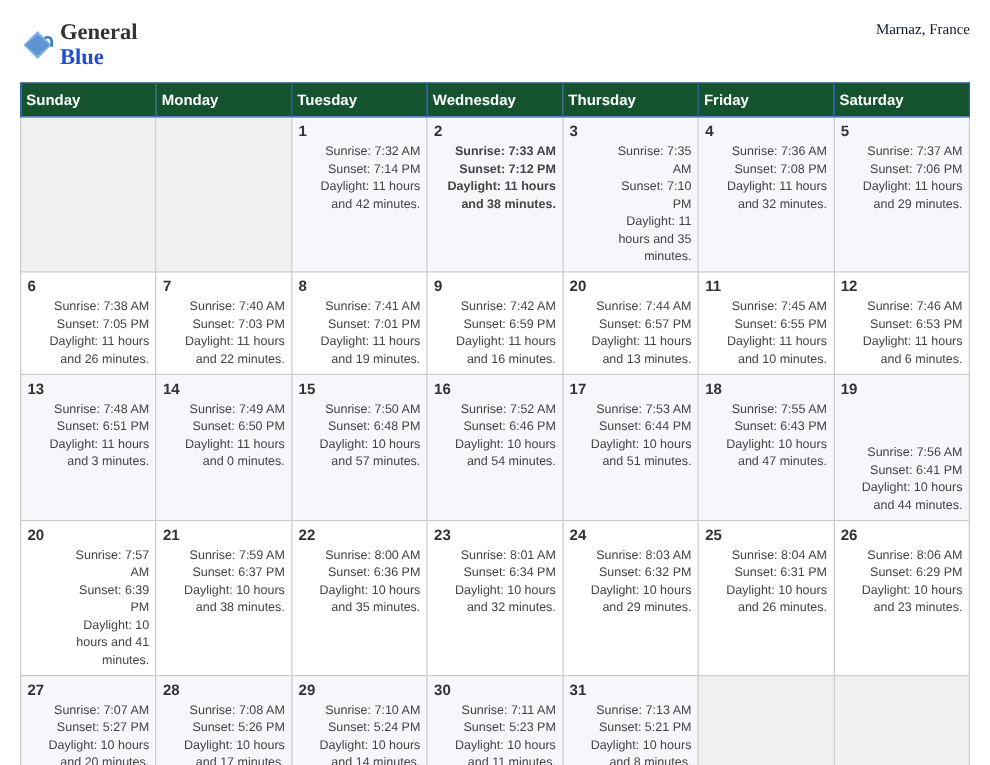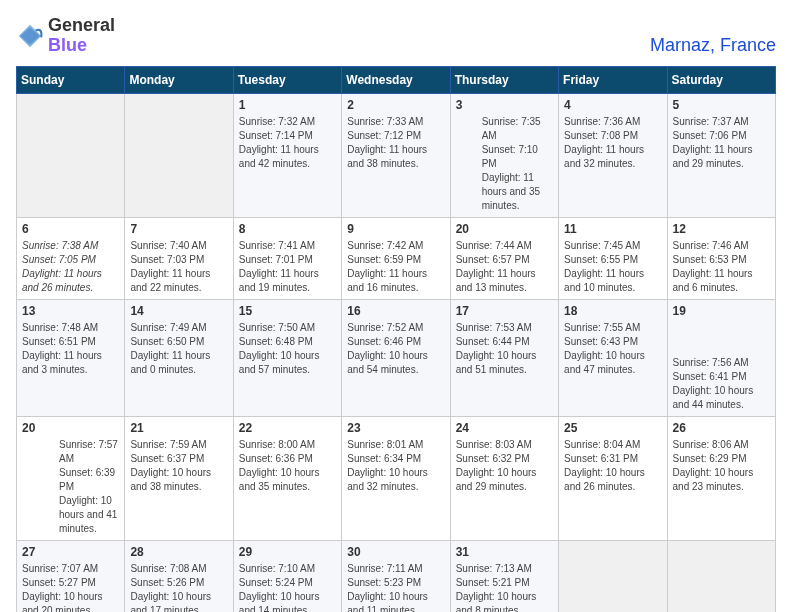--- a/index.html
+++ b/index.html
@@ -6,22 +6,23 @@
     body {
       font-family: Arial, sans-serif;
       background: #fff;
       width: 792px;
       min-height: 612px;
       padding: 16px;
     }
     .header {
       display: flex;
       justify-content: space-between;
-      align-items: flex-end;
+      align-items: flex-start;
       margin-bottom: 10px;
+      font-family: Liberation Serif, serif;
     }
     .logo {
       display: flex;
       align-items: center;
       gap: 4px;
     }
     .logo-text {
       font-size: 18px;
       font-weight: bold;
       color: #333;
@@ -33,30 +34,30 @@
     }
     .title-block {
       text-align: right;
     }
     .month-title {
       font-size: 32px;
       font-weight: 300;
       color: #333;
     }
     .subtitle {
-      font-size: 18px;
-      color: #1d4ed8;
+      font-size: 12px;
+      color: #0f172a;
     }
     table {
       width: 100%;
       border-collapse: collapse;
       table-layout: fixed;
     }
     thead tr th {
-      background: #0c4a6e;
+      background: #14532d;
       color: #fff;
       font-size: 12px;
       font-weight: bold;
       padding: 6px 4px;
       text-align: left;
       border: 1px solid #2a5aaa;
     }
     tbody tr td {
       vertical-align: top;
       border: 1px solid #ccc;
@@ -74,38 +75,39 @@
     }
     .day-num {
       font-weight: bold;
       font-size: 12px;
       margin-bottom: 3px;
     }
     .cell-content {
       font-size: 10px;
       line-height: 1.4;
       color: #444;
+      text-align: right;
     }
     .empty-cell {
       background: #f0f0f0 !important;
     }
   </style>
 </head>
 <body>
 
 <div class="header">
   <div class="logo">
     <svg class="logo-icon" viewBox="0 0 40 40">
       <polygon points="20,4 36,20 20,36 4,20" fill="#4a90d9" opacity="0.7"></polygon>
       <polygon points="20,8 34,20 20,32 6,20" fill="#3a7abf" opacity="0.5"></polygon>
       <path d="M28,12 Q38,8 36,22" stroke="#3a7abf" stroke-width="3" fill="none"></path>
     </svg>
     <div class="logo-text">
       <div>General</div>
-      <div style="color:#8b5cf6">Blue</div>
+      <div style="color:#1d4ed8">Blue</div>
     </div>
   </div>
   <div class="title-block">
     <div class="subtitle">Marnaz, France</div>
   </div>
 </div>
 
 <table>
   <thead>
     <tr>
@@ -123,21 +125,21 @@
         <td class="empty-cell"></td>
         <td class="empty-cell"></td>
         <td>
           <div class="day-num">1</div>
           <div class="cell-content" style="white-space: pre-line;">Sunrise: 7:32 AM
 Sunset: 7:14 PM
 Daylight: 11 hours and 42 minutes.</div>
         </td>
         <td>
           <div class="day-num">2</div>
-          <div class="cell-content" style="white-space: pre-line;">Sunrise: 7:33 AM
+          <div class="cell-content" style="white-space: pre-line; font-weight: bold;">Sunrise: 7:33 AM
 Sunset: 7:12 PM
 Daylight: 11 hours and 38 minutes.</div>
         </td>
         <td>
           <div class="day-num">3</div>
           <div class="cell-content" style="white-space: pre-line; margin-left: 26px;">Sunrise: 7:35 AM
 Sunset: 7:10 PM
 Daylight: 11 hours and 35 minutes.</div>
         </td>
         <td>
@@ -149,21 +151,21 @@
         <td>
           <div class="day-num">5</div>
           <div class="cell-content" style="white-space: pre-line;">Sunrise: 7:37 AM
 Sunset: 7:06 PM
 Daylight: 11 hours and 29 minutes.</div>
         </td>
       </tr>
       <tr>
         <td>
           <div class="day-num">6</div>
-          <div class="cell-content" style="white-space: pre-line; font-style: italic;">Sunrise: 7:38 AM
+          <div class="cell-content" style="white-space: pre-line;">Sunrise: 7:38 AM
 Sunset: 7:05 PM
 Daylight: 11 hours and 26 minutes.</div>
         </td>
         <td>
           <div class="day-num">7</div>
           <div class="cell-content" style="white-space: pre-line;">Sunrise: 7:40 AM
 Sunset: 7:03 PM
 Daylight: 11 hours and 22 minutes.</div>
         </td>
         <td>

